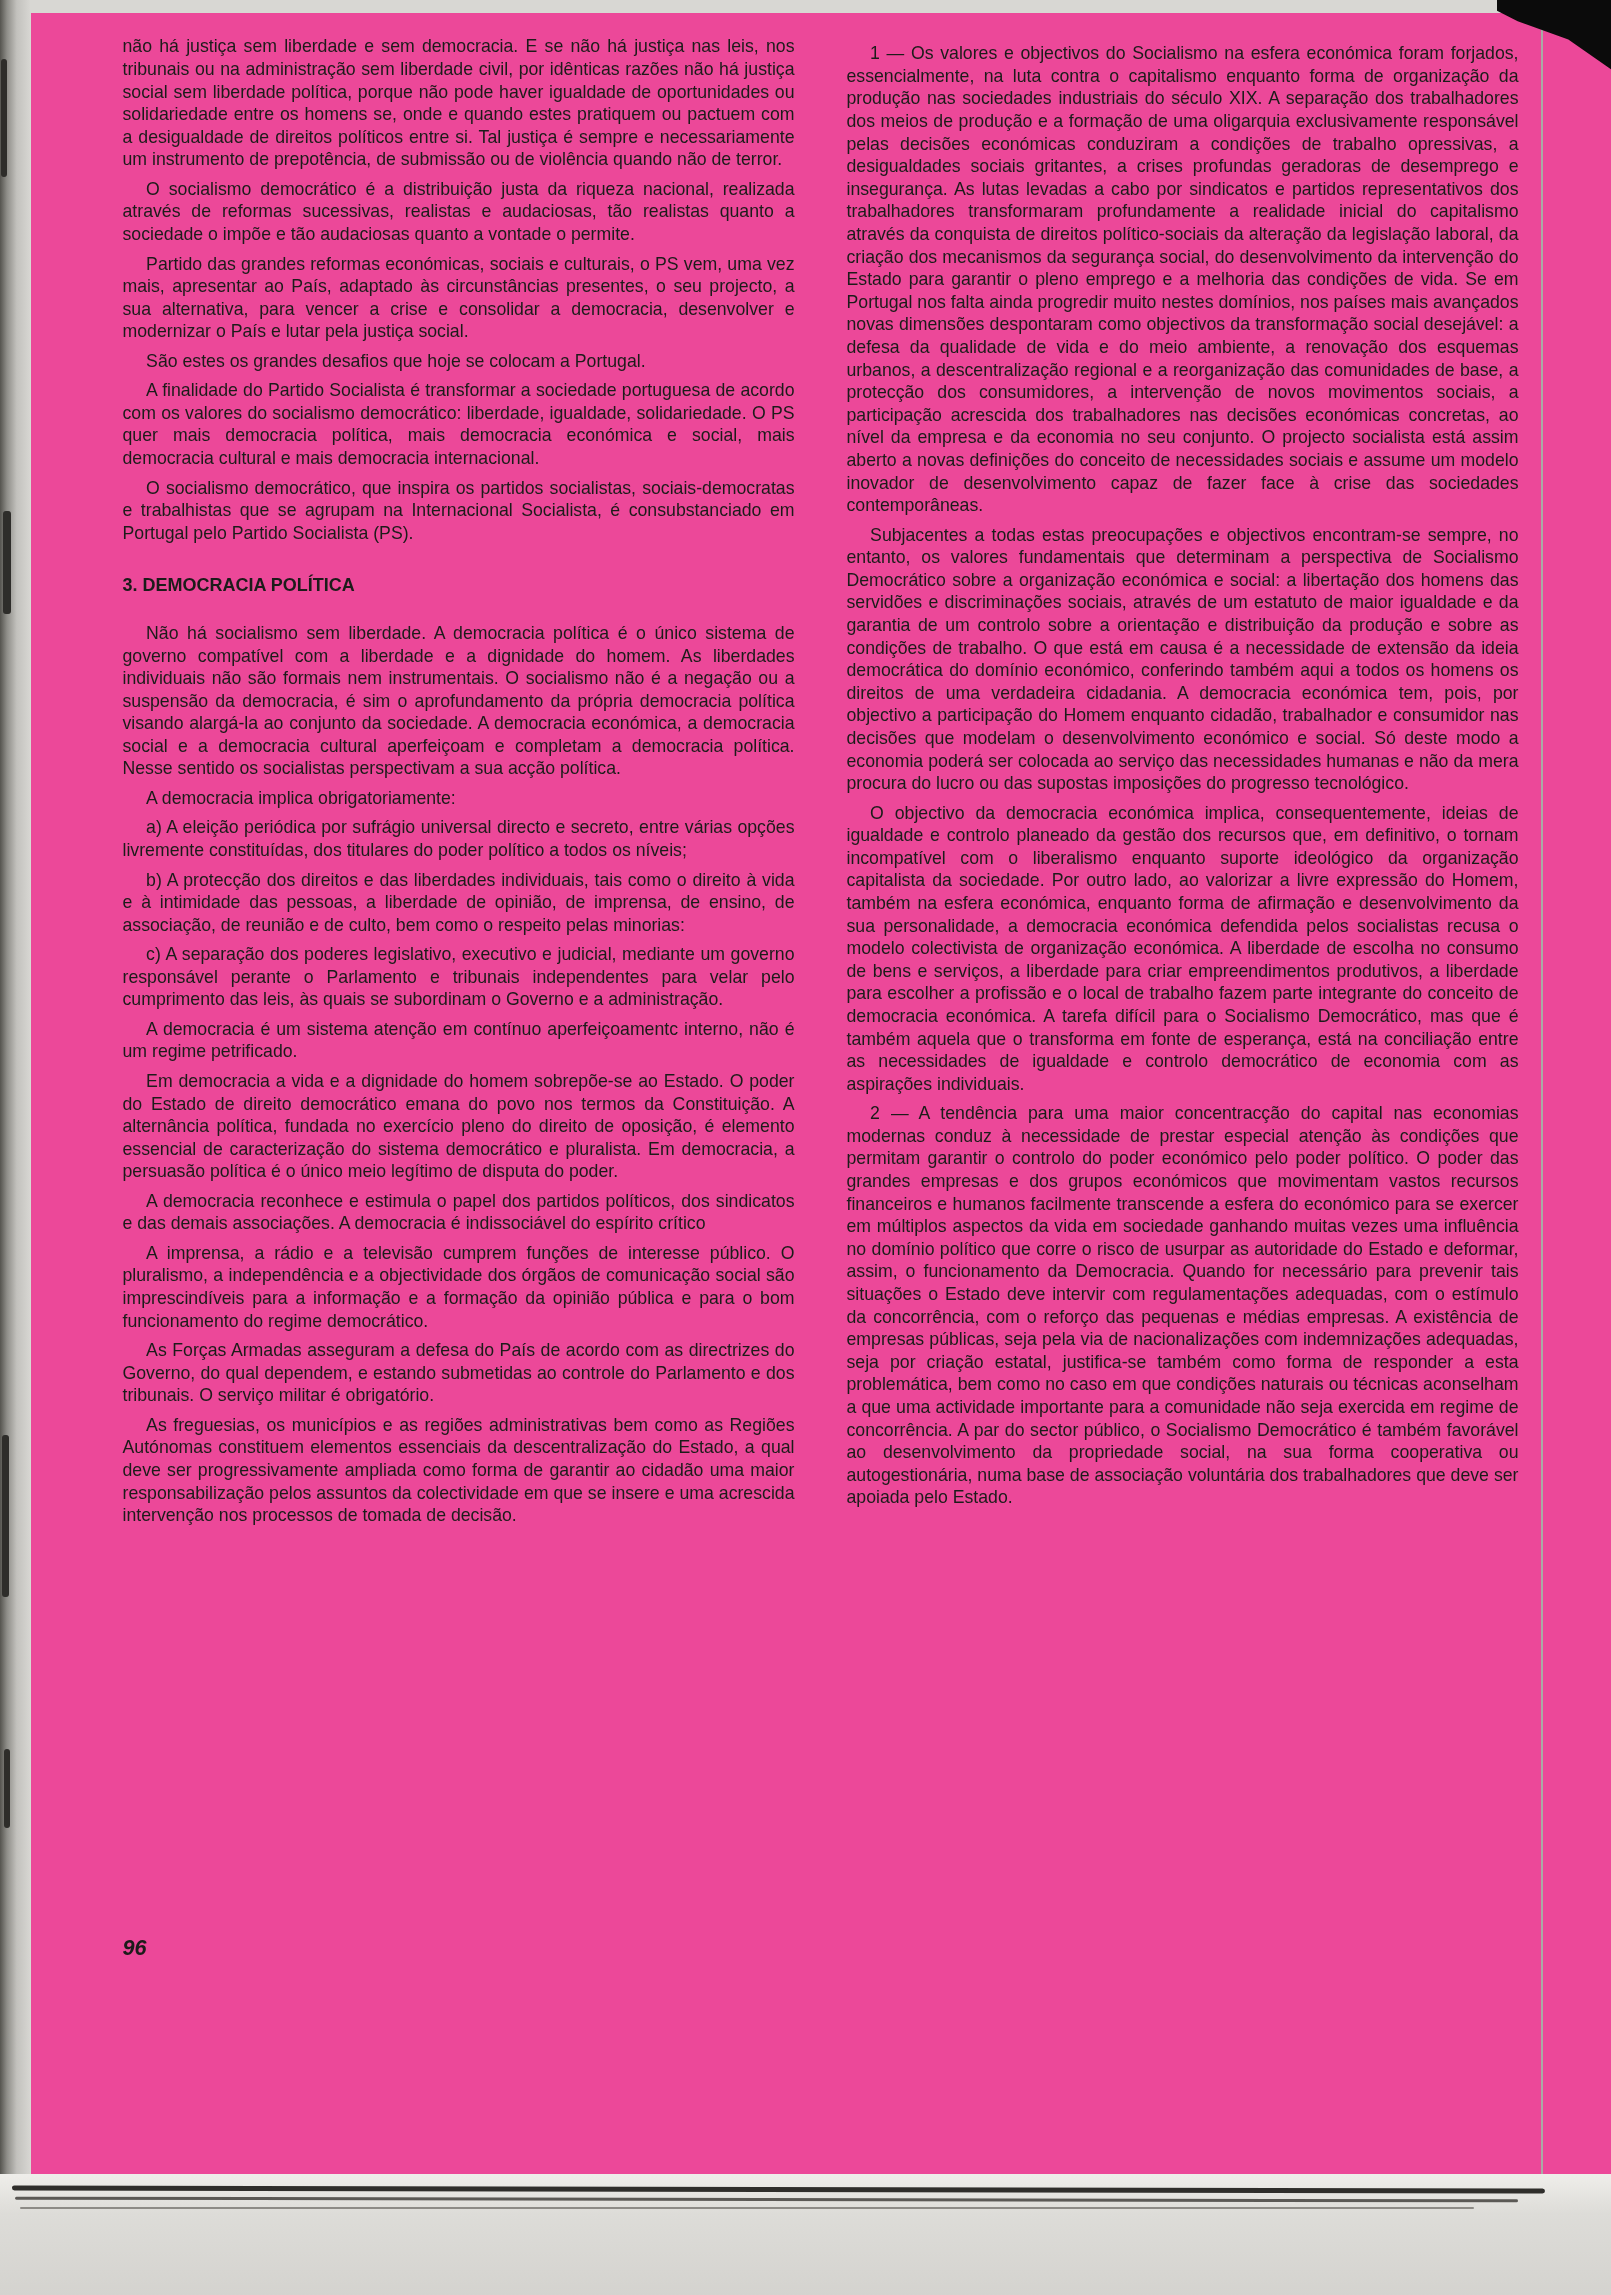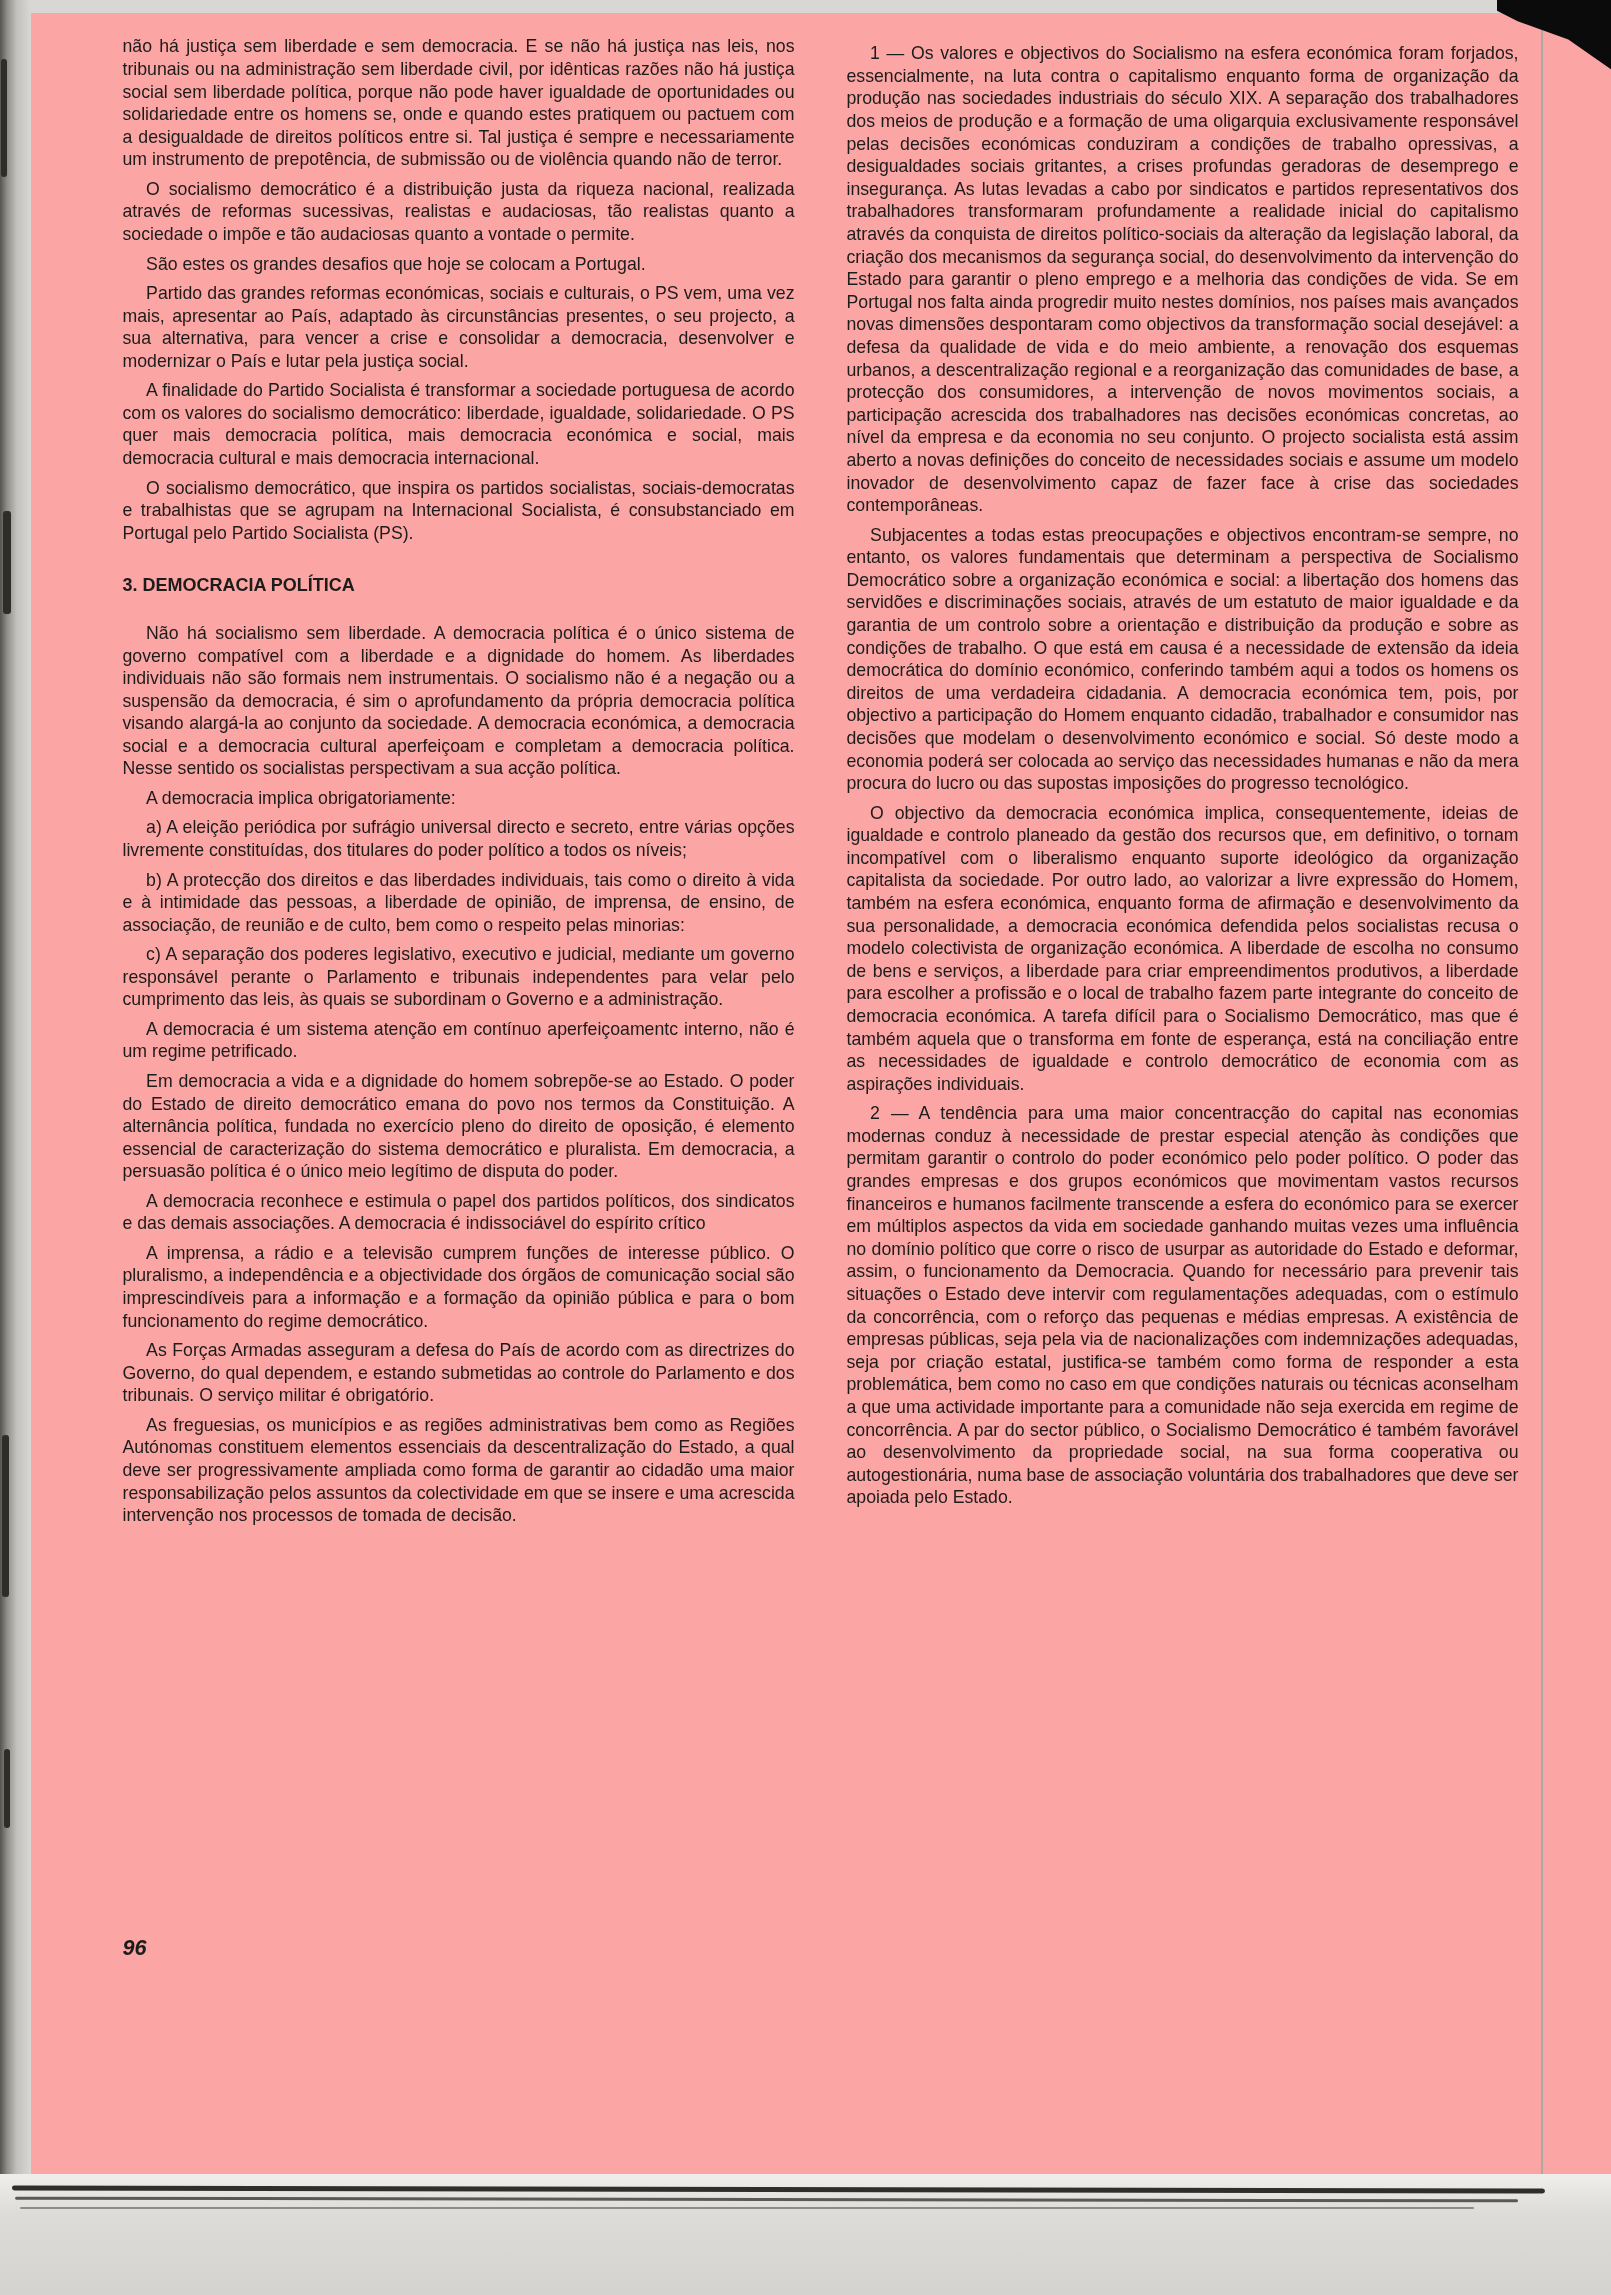--- a/index.html
+++ b/index.html
@@ -3,21 +3,21 @@
 <meta charset="utf-8">
 <style>
   html,body{margin:0;padding:0;}
   body{
     width:1612px;height:2295px;position:relative;overflow:hidden;
     background:#d8d7d3;
     font-family:"Liberation Sans", sans-serif;
   }
   .page{
     position:absolute;left:30.5px;top:12.8px;width:1581px;height:2161px;
-    background:#fca5a5;
+    background:#ec4899;
   }
   
   .left-edge{
     position:absolute;left:0;top:0;width:30.5px;height:2295px;
     background:linear-gradient(to right,#55544f 0px,#8e8d88 6.9px,#c2c1bd 16.7px,#d8d7d3 30.5px);
   }
   .left-streak{position:absolute;background:#2e2d2a;border-radius:2.9px;}
   .s1{left:2.9px;top:511px;width:7.9px;height:103px;}
   .s2{left:2px;top:1435px;width:6.9px;height:162px;}
   .s3{left:3.9px;top:1749px;width:5.9px;height:79px;}
@@ -61,22 +61,22 @@
     font-style:italic;color:#1c1c1a;text-align:center;
   }
 </style>
 </head>
 <body>
 
 <div class="page">
   <div class="col col-left">
       <p class="para noindent">não há justiça sem liberdade e sem democracia. E se não há justiça nas leis, nos tribunais ou na administração sem liberdade civil, por idênticas razões não há justiça social sem liberdade política, porque não pode haver igualdade de oportunidades ou solidariedade entre os homens se, onde e quando estes pratiquem ou pactuem com a desigualdade de direitos políticos entre si. Tal justiça é sempre e necessariamente um instrumento de prepotência, de submissão ou de violência quando não de terror.</p>
       <p class="para">O socialismo democrático é a distribuição justa da riqueza nacional, realizada através de reformas sucessivas, realistas e audaciosas, tão realistas quanto a sociedade o impõe e tão audaciosas quanto a vontade o permite.</p>
+      <p class="para">Partido das grandes reformas económicas, sociais e culturais, o PS vem, uma vez mais, apresentar ao País, adaptado às circunstâncias presentes, o seu projecto, a sua alternativa, para vencer a crise e consolidar a democracia, desenvolver e modernizar o País e lutar pela justiça social.</p>
       <p class="para">São estes os grandes desafios que hoje se colocam a Portugal.</p>
-      <p class="para">Partido das grandes reformas económicas, sociais e culturais, o PS vem, uma vez mais, apresentar ao País, adaptado às circunstâncias presentes, o seu projecto, a sua alternativa, para vencer a crise e consolidar a democracia, desenvolver e modernizar o País e lutar pela justiça social.</p>
       <p class="para">A finalidade do Partido Socialista é transformar a sociedade portuguesa de acordo com os valores do socialismo democrático: liberdade, igualdade, solidariedade. O PS quer mais democracia política, mais democracia económica e social, mais democracia cultural e mais democracia internacional.</p>
       <p class="para">O socialismo democrático, que inspira os partidos socialistas, sociais-democratas e trabalhistas que se agrupam na Internacional Socialista, é consubstanciado em Portugal pelo Partido Socialista (PS).</p>
       <h2 class="heading">3. DEMOCRACIA POLÍTICA</h2>
       <p class="para">Não há socialismo sem liberdade. A democracia política é o único sistema de governo compatível com a liberdade e a dignidade do homem. As liberdades individuais não são formais nem instrumentais. O socialismo não é a negação ou a suspensão da democracia, é sim o aprofundamento da própria democracia política visando alargá-la ao conjunto da sociedade. A democracia económica, a democracia social e a democracia cultural aperfeiçoam e completam a democracia política. Nesse sentido os socialistas perspectivam a sua acção política.</p>
       <p class="para">A democracia implica obrigatoriamente:</p>
       <p class="para">a) A eleição periódica por sufrágio universal directo e secreto, entre várias opções livremente constituídas, dos titulares do poder político a todos os níveis;</p>
       <p class="para">b) A protecção dos direitos e das liberdades individuais, tais como o direito à vida e à intimidade das pessoas, a liberdade de opinião, de imprensa, de ensino, de associação, de reunião e de culto, bem como o respeito pelas minorias:</p>
       <p class="para">c) A separação dos poderes legislativo, executivo e judicial, mediante um governo responsável perante o Parlamento e tribunais independentes para velar pelo cumprimento das leis, às quais se subordinam o Governo e a administração.</p>
       <p class="para">A democracia é um sistema atenção em contínuo aperfeiçoamentc interno, não é um regime petrificado.</p>
       <p class="para">Em democracia a vida e a dignidade do homem sobrepõe-se ao Estado. O poder do Estado de direito democrático emana do povo nos termos da Constituição. A alternância política, fundada no exercício pleno do direito de oposição, é elemento essencial de caracterização do sistema democrático e pluralista. Em democracia, a persuasão política é o único meio legítimo de disputa do poder.</p>

